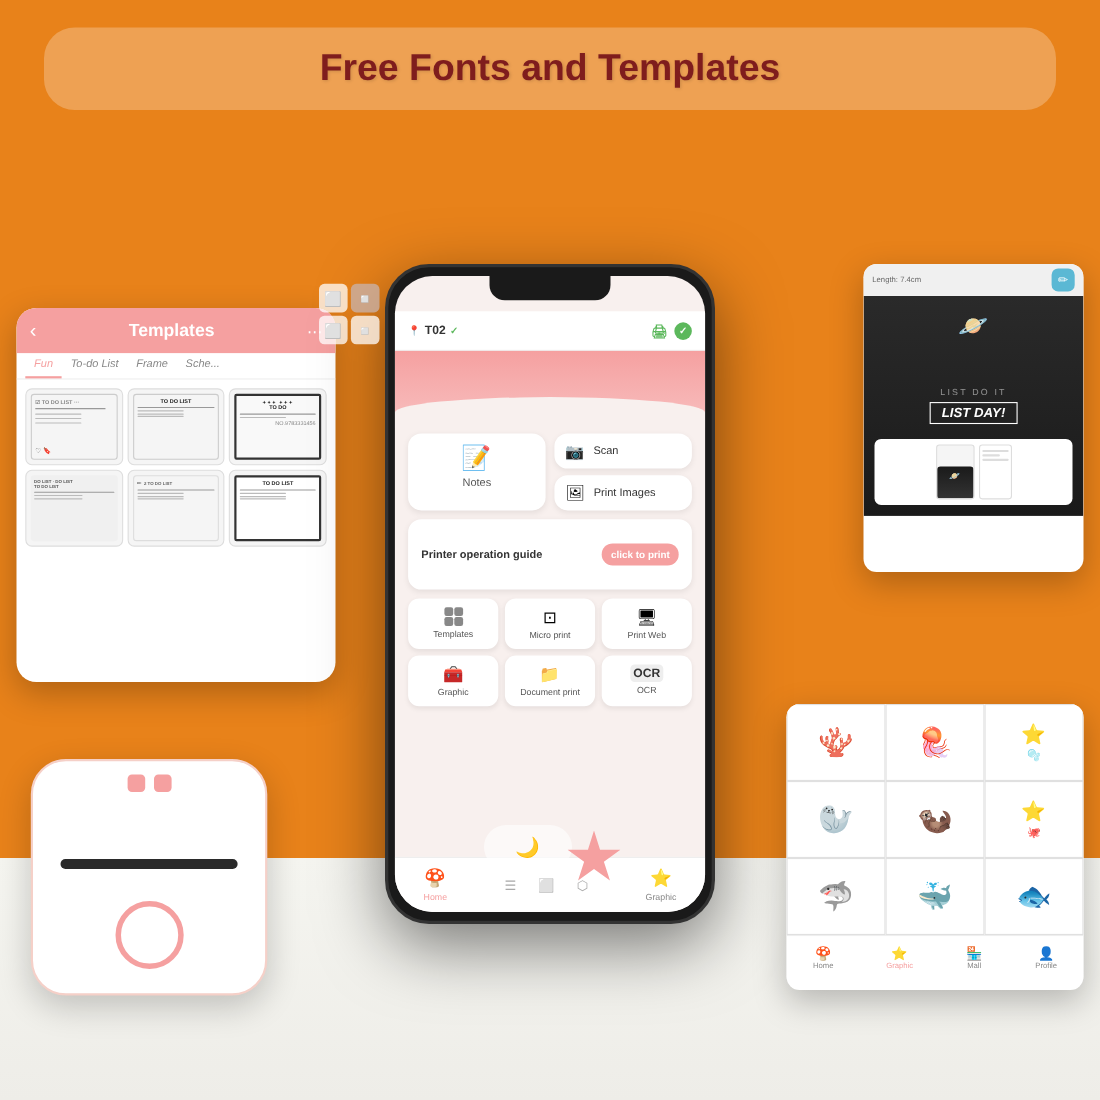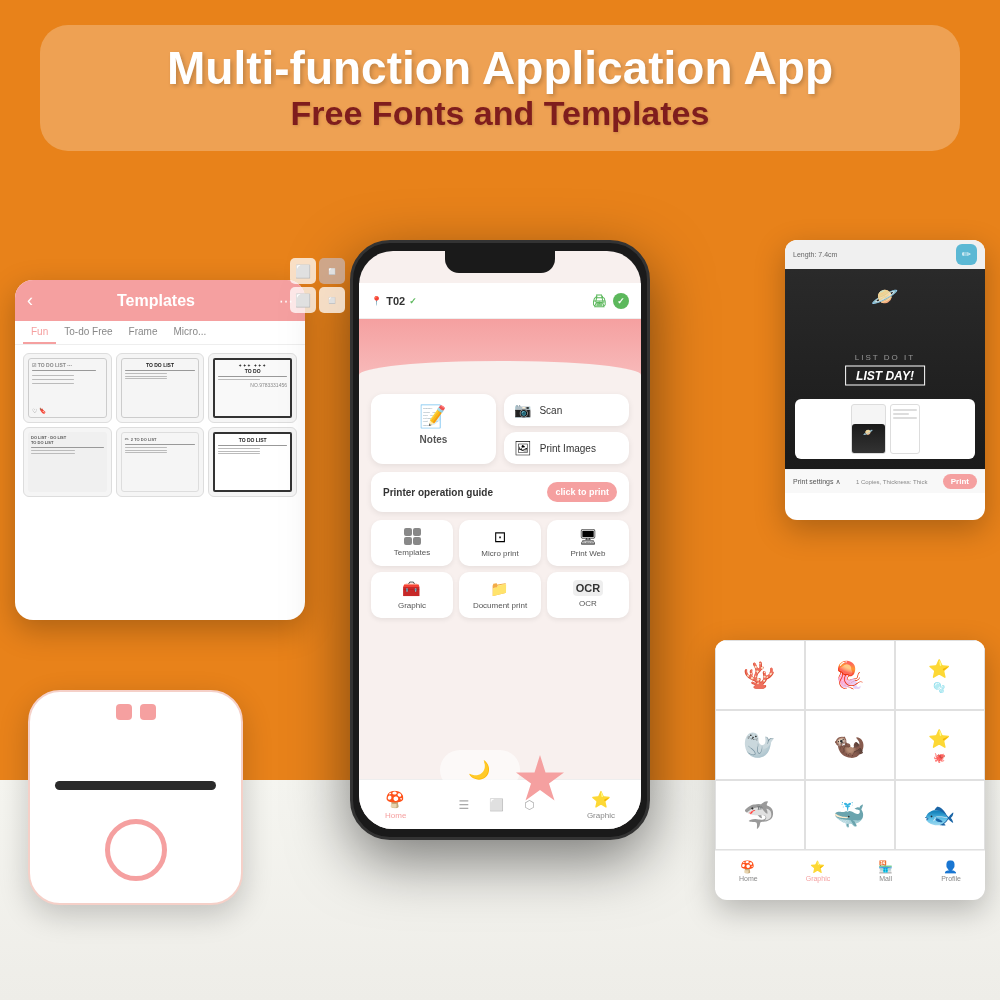--- a/index.html
+++ b/index.html
@@ -145,21 +145,21 @@
       align-items: center;
       gap: 4px;
       box-shadow: 0 2px 6px rgba(0,0,0,0.08);
     }
     .phone-card-icon {
       font-size: 22px;
     }
     .phone-card-label {
       font-size: 10px;
       color: #555;
-      font-weight: 700;
+      font-weight: 400;
     }
     .phone-scan-card {
       background: white;
       border-radius: 12px;
       padding: 8px 10px;
       display: flex;
       align-items: center;
       gap: 8px;
       box-shadow: 0 2px 6px rgba(0,0,0,0.08);
     }
@@ -168,21 +168,21 @@
       border-radius: 12px;
       padding: 8px 10px;
       display: flex;
       align-items: center;
       gap: 8px;
       box-shadow: 0 2px 6px rgba(0,0,0,0.08);
     }
     .phone-guide-card {
       background: white;
       border-radius: 12px;
-      padding: 10px 12px;
+      padding: 22px 12px;
       display: flex;
       align-items: center;
       justify-content: space-between;
       box-shadow: 0 2px 6px rgba(0,0,0,0.08);
       margin-bottom: 8px;
     }
     .guide-text {
       font-size: 10px;
       color: #333;
       font-weight: 600;
@@ -263,20 +263,21 @@
       font-weight: 700;
       color: white;
       text-align: center;
       flex: 1;
     }
     .templates-tabs {
       display: flex;
       gap: 0;
       border-bottom: 1px solid #eee;
       padding: 0 8px;
+      font-style: italic;
     }
     .templates-tab {
       padding: 5px 8px;
       font-size: 10px;
       color: #888;
       cursor: pointer;
       border-bottom: 2px solid transparent;
     }
     .templates-tab.active {
       color: #f5a0a0;
@@ -441,35 +442,34 @@
     }
   </style>
 </head>
 <body>
 
 <div class="marble-bg"></div>
 
 <div style="position:absolute;top:0;left:0;right:0;bottom:220px;background:#E8821A;"></div>
 
 <div class="header-banner">
-  <div class="header-title">Multi-function Application App</div>
   <div class="header-subtitle">Free Fonts and Templates</div>
 </div>
 
 <div class="templates-panel">
   <div class="templates-header">
     <span style="color:white;font-size:18px;cursor:pointer;">‹</span>
     <span class="templates-title">Templates</span>
     <span style="font-size:14px;color:white;">⋯</span>
   </div>
   <div class="templates-tabs">
     <div class="templates-tab active">Fun</div>
-    <div class="templates-tab">To-do Free</div>
+    <div class="templates-tab">To-do List</div>
     <div class="templates-tab">Frame</div>
-    <div class="templates-tab">Micro...</div>
+    <div class="templates-tab">Sche...</div>
   </div>
   <div class="templates-grid">
 
     <div class="template-thumb">
       <div style="border:1px solid #ccc;width:100%;height:100%;border-radius:3px;padding:3px;display:flex;flex-direction:column;align-items:flex-start;">
         <div style="font-size:5px;color:#888;font-weight:700;">☑ TO DO LIST ···</div>
         <div class="template-line" style="width:90%;"></div>
         <div class="template-line-short"></div>
         <div class="template-line-short"></div>
         <div class="template-line-short"></div>
@@ -662,27 +662,20 @@
           </div>
           <div style="width:30px;height:50px;background:white;border-radius:3px;border:1px solid #ddd;display:flex;flex-direction:column;padding:3px 2px;">
             <div style="height:2px;background:#ddd;margin:1px 0;border-radius:1px;"></div>
             <div style="height:2px;background:#ddd;margin:1px 0;border-radius:1px;width:70%;"></div>
             <div style="height:2px;background:#ddd;margin:1px 0;border-radius:1px;"></div>
           </div>
         </div>
       </div>
     </div>
   </div>
-  <div class="notebook-footer">
-    <div style="display:flex;align-items:center;gap:2px;">
-      <span style="font-size:7px;color:#555;">Print settings ∧</span>
-    </div>
-    <div style="font-size:6px;color:#888;">1 Copies, Thickness: Thick</div>
-    <div class="print-btn">Print</div>
-  </div>
 </div>
 
 <div class="marine-panel">
   <div class="marine-grid">
     <div class="marine-cell">🪸</div>
     <div class="marine-cell">🪼</div>
     <div class="marine-cell">
       <div style="display:flex;flex-direction:column;align-items:center;gap:2px;">
         <span style="font-size:18px;">⭐</span>
         <span style="font-size:10px;">🫧</span>

